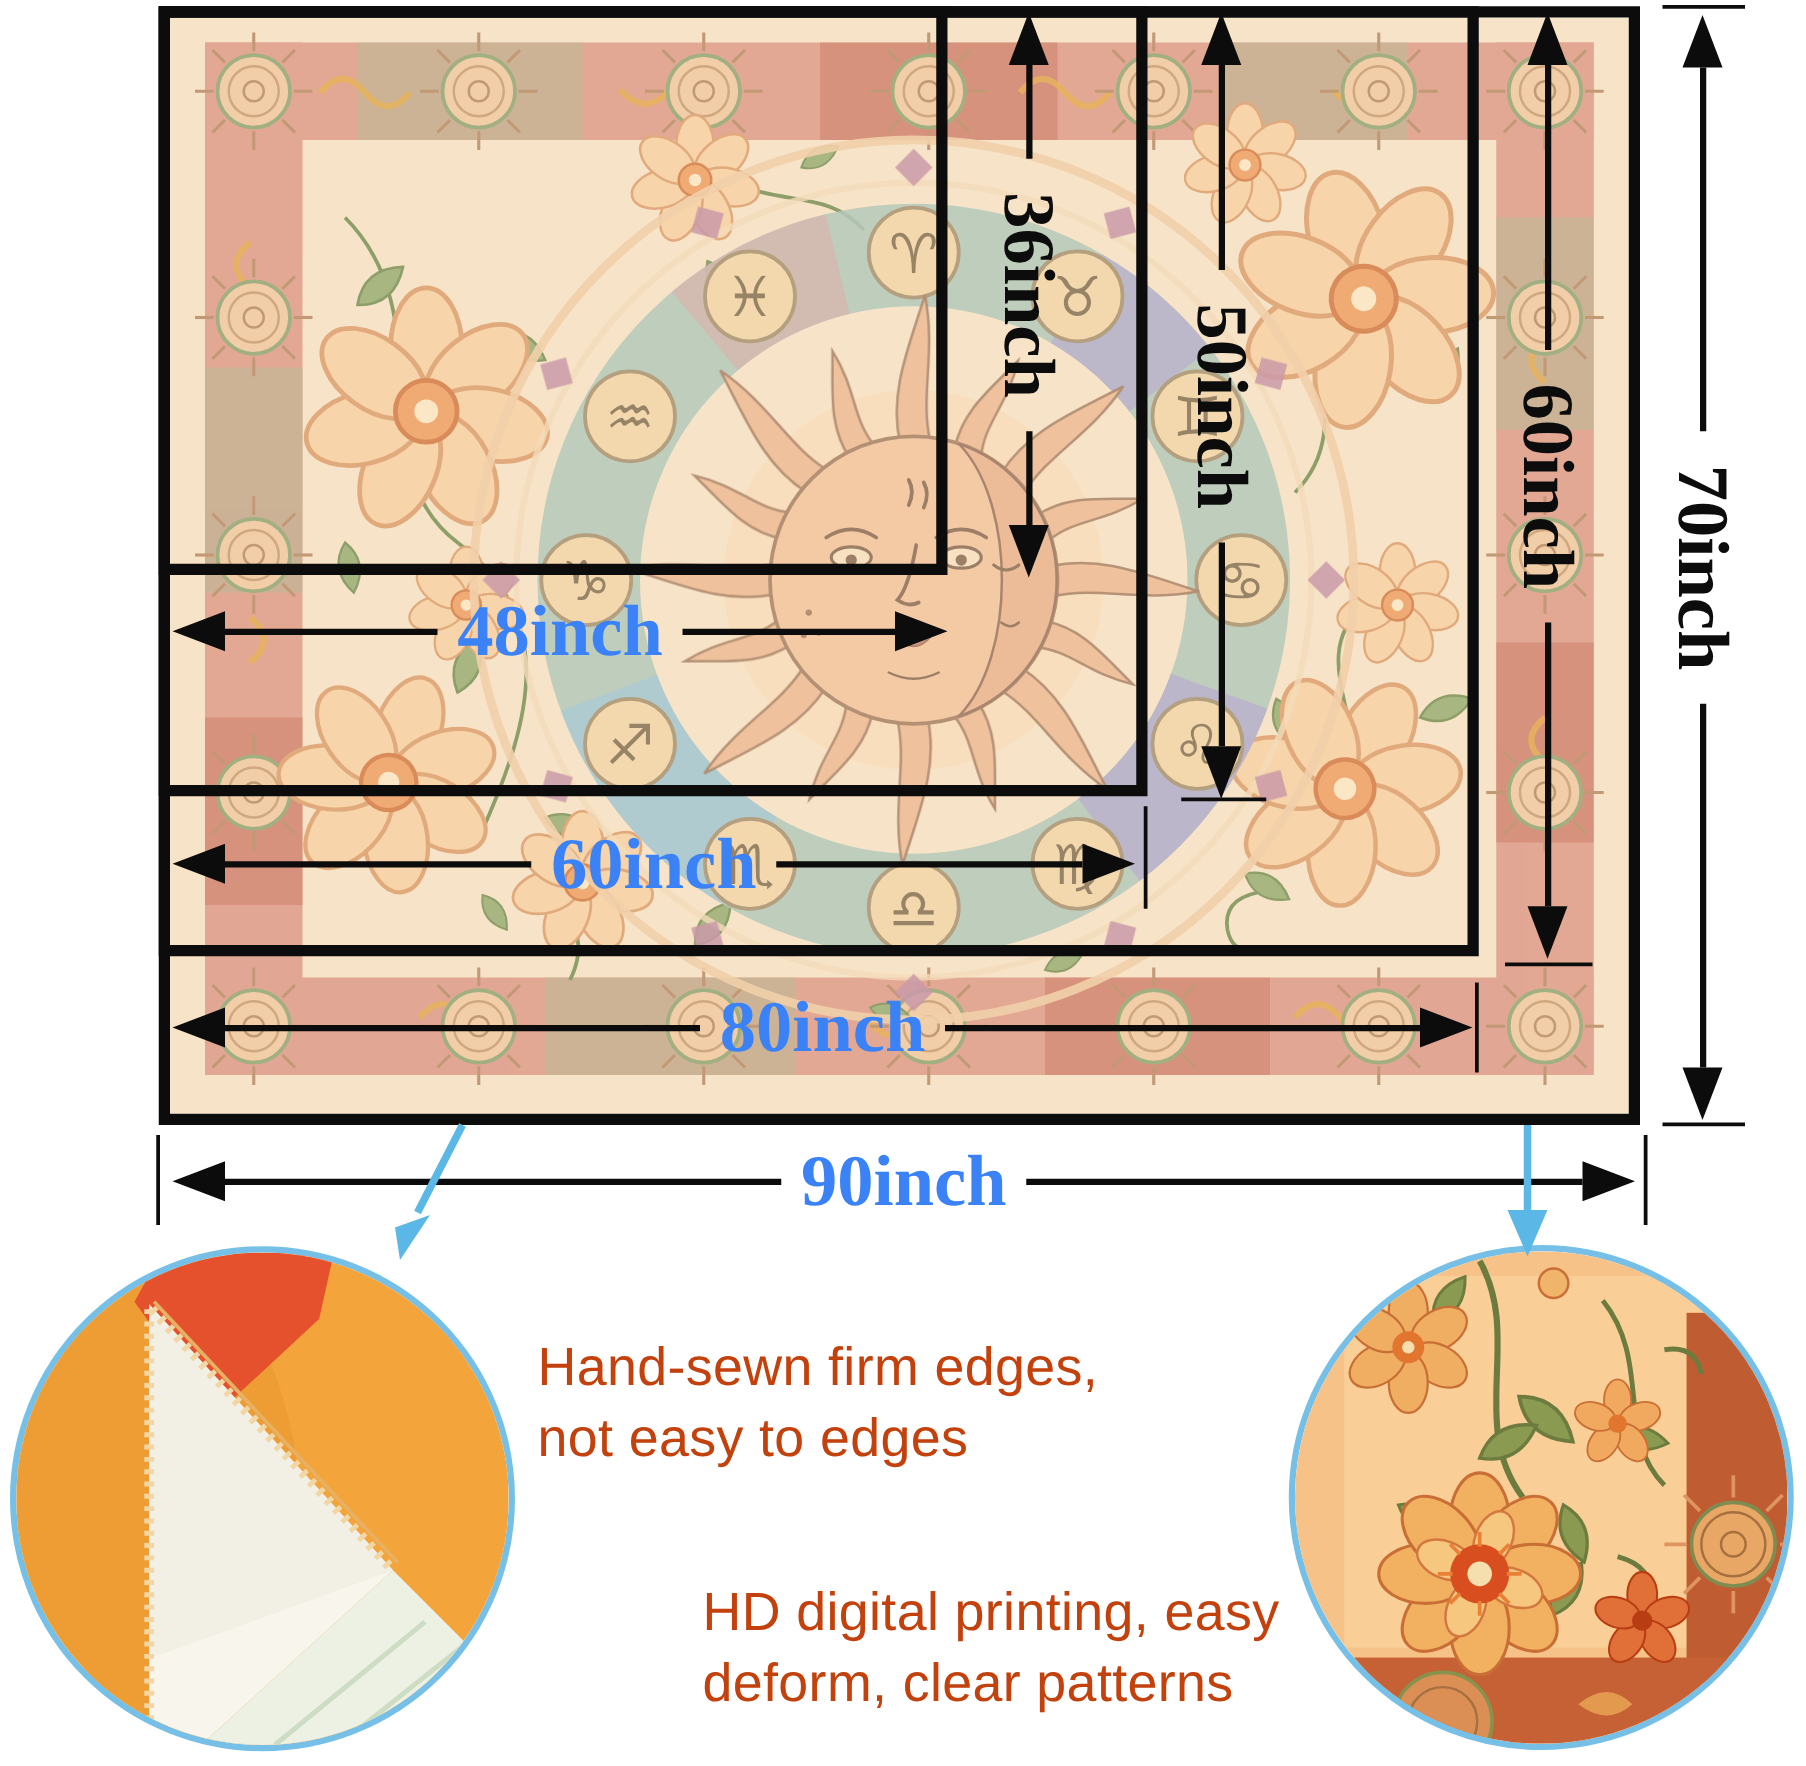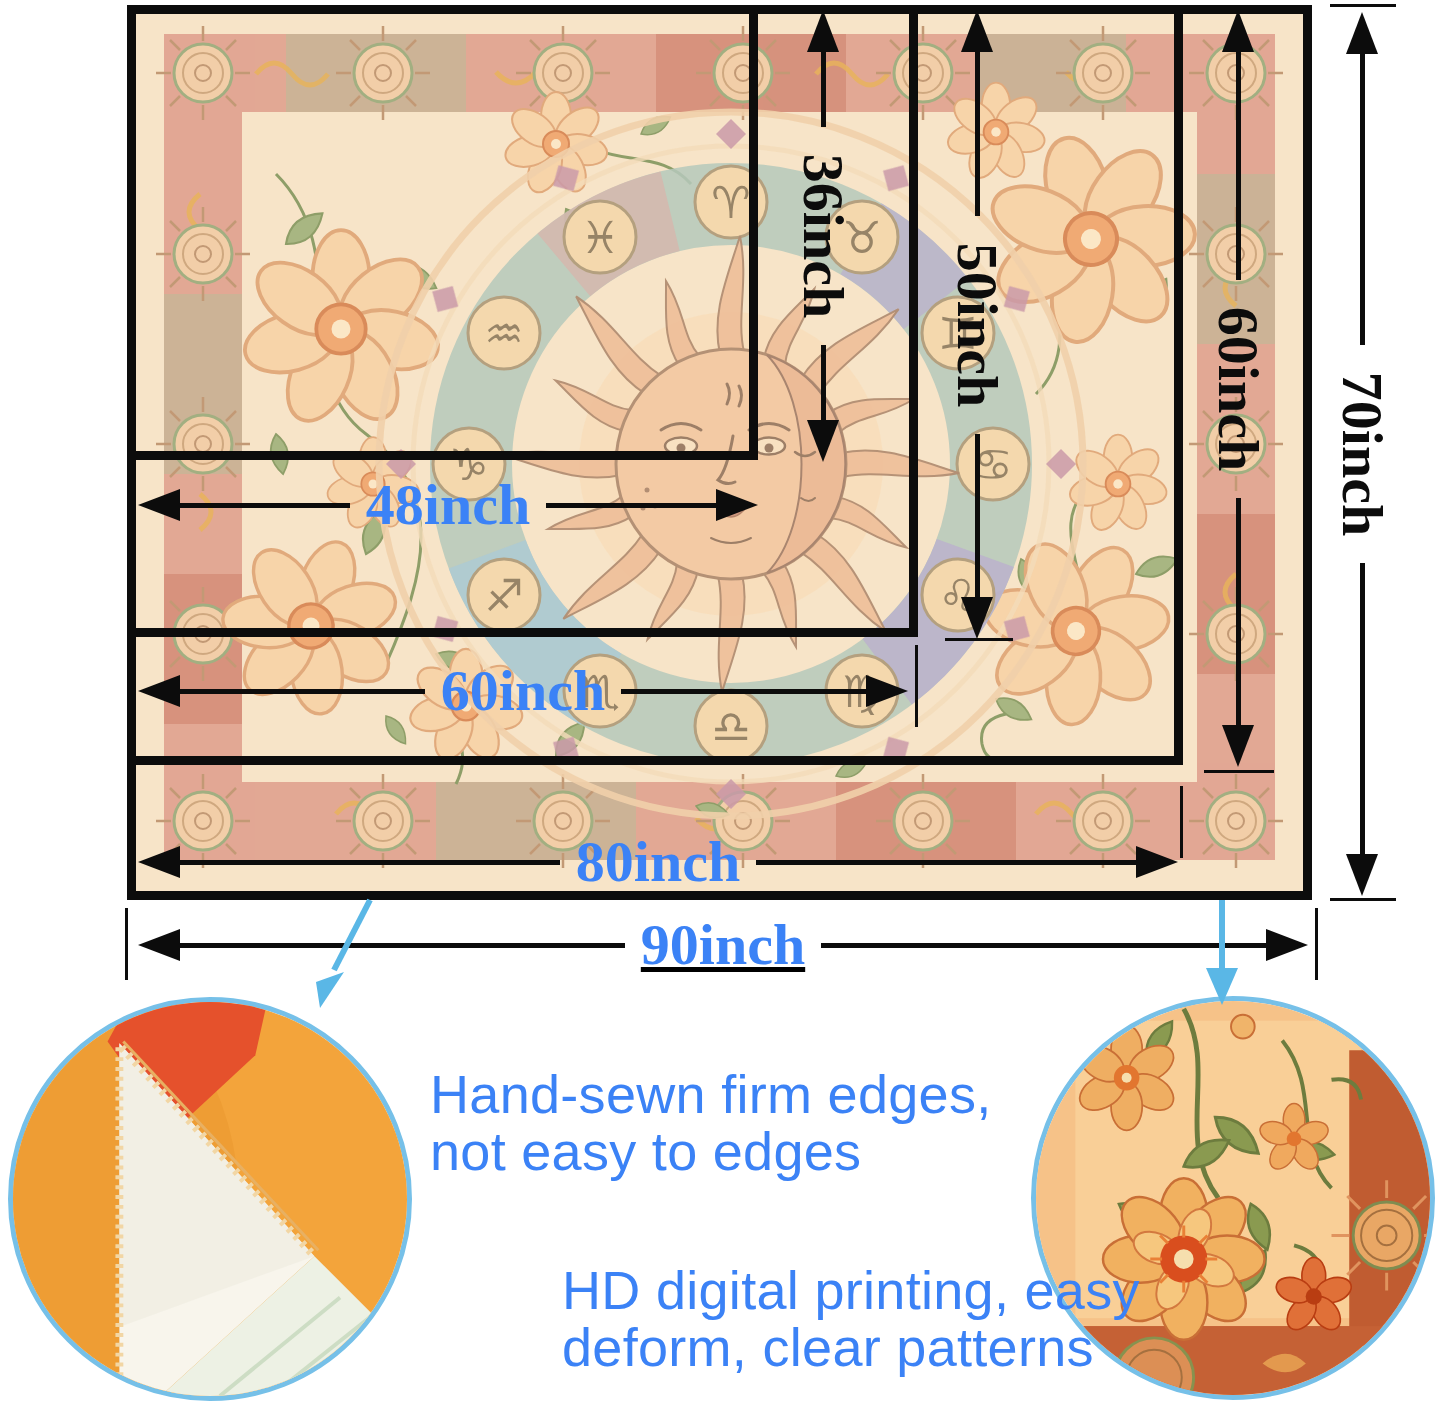--- a/index.html
+++ b/index.html
@@ -12,22 +12,22 @@
   .size-rect{position:absolute;left:0;top:0;border:9px solid #0c0c0c;box-sizing:border-box;background:transparent;}
   .r90{width:1185px;height:895px;}
   .r80{width:1056px;height:760px;}
   .r60{width:791px;height:632px;}
   .r48{width:631px;height:455px;}
 
   
   .hdim{position:absolute;display:flex;align-items:center;height:60px;z-index:30;}
   .h48{left:138px;top:475px;width:620px;}
   .h60{left:138px;top:661px;width:770px;}
-  .h80{left:138px;top:832px;width:1040px;}
-  .h90{left:138px;top:915px;width:1170px;text-decoration:underline;}
+  .h80{left:138px;top:792px;width:1040px;}
+  .h90{left:138px;top:915px;width:1170px;}
   .ah{width:0;height:0;border-top:16px solid transparent;border-bottom:16px solid transparent;flex:0 0 auto;}
   .ah.left{border-right:42px solid #0c0c0c;}
   .ah.right{border-left:42px solid #0c0c0c;}
   .shaft{flex:1 1 auto;height:5px;background:#0c0c0c;}
   .hlabel{font-family:"Liberation Serif",serif;font-weight:700;font-size:58px;line-height:1;
           padding:0 16px;color:#3b82f6;white-space:nowrap;flex:0 0 auto;}
 
   .vdim{position:absolute;display:flex;flex-direction:column;align-items:center;width:64px;z-index:30;}
   .v36{left:791px;top:10px;height:452px;}
   .v50{left:945px;top:10px;height:629px;}
@@ -54,21 +54,21 @@
 
   
   .callouts{position:absolute;left:0;top:0;width:1445px;height:1413px;z-index:40;pointer-events:none;}
 
   
   .fc{position:absolute;border-radius:50%;border:5px solid #76c0e8;overflow:hidden;
       box-sizing:border-box;z-index:35;background:#fff;}
   .fc.fleft{left:8px;top:997px;width:404px;height:404px;}
   .fc.fright{left:1031px;top:996px;width:404px;height:404px;}
   .fc svg{display:block;width:100%;height:100%;}
-  .ftext{position:absolute;font-size:54px;line-height:57px;color:#3b82f6;letter-spacing:0.3px;z-index:36;}
+  .ftext{position:absolute;font-size:43px;line-height:57px;color:#c2410c;letter-spacing:0.3px;z-index:36;}
   .ftext.tleft{left:430px;top:1066px;}
   .ftext.tright{left:562px;top:1262px;}
 </style>
 </head>
 <body>
 
 <div class="stage">
 
   <div class="tapestry">
     <svg class="art" viewBox="0 0 1167 877" aria-hidden="true">

